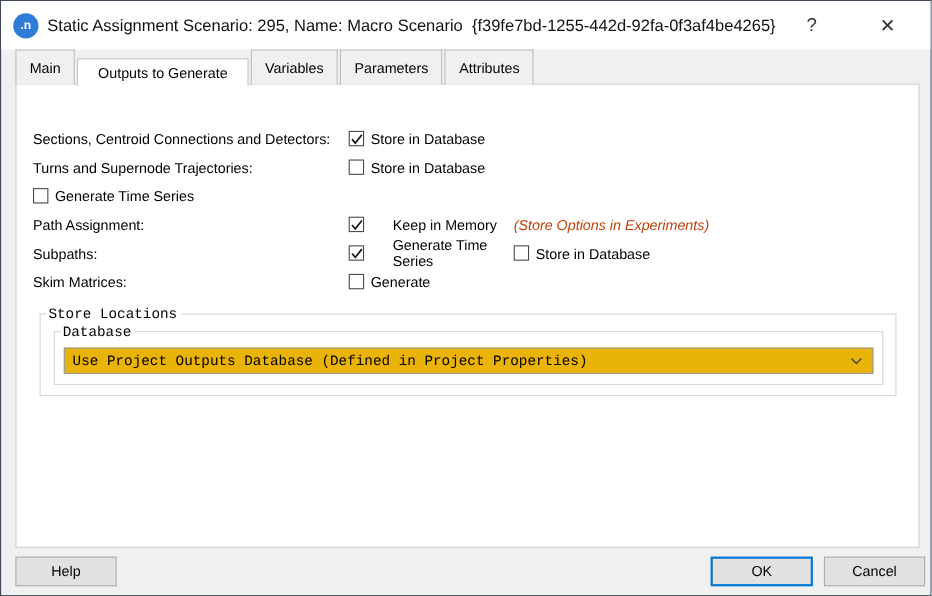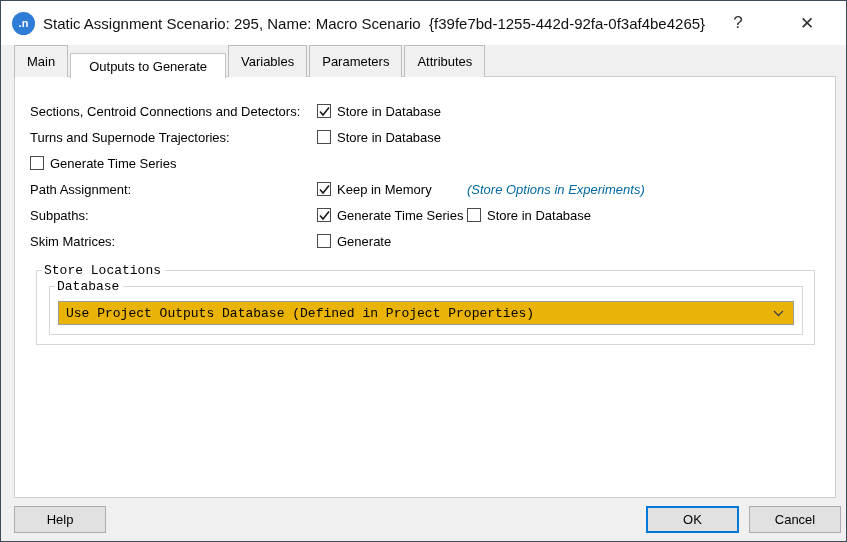--- a/index.html
+++ b/index.html
@@ -38,33 +38,33 @@
   }
   .tab.active {
     background:#ffffff; height:25px; padding:0 18px;
     position:relative; margin-bottom:-1px; border-color:#c3c3c3;
   }
   
   .panel {
     position:absolute; left:13px; top:75px; width:822px; height:422px;
     background:#ffffff; border:1px solid #cccccc; z-index:1;
   }
-  .rows { padding:21px 0 0 15px; }
+  .rows { padding:21px 0 0 15px;margin-top:15px; }
   .row { height:26px; display:flex; align-items:center; font-size:13px; color:#000; }
   .row-label { width:287px; flex:0 0 auto; }
   .check-item { display:flex; align-items:center; }
-  .check-item.w1 { width:150px; flex:0 0 auto; }
+  .check-item.w1 { width:150px; flex:0 0 auto;gap:20px; }
   .checkbox {
     width:14px; height:14px; background:#fff; border:1px solid #4a4a4a;
     display:inline-flex; align-items:center; justify-content:center;
     margin-right:6px; flex:0 0 auto;
   }
   .checkbox svg { display:none; }
   .checkbox.checked svg { display:block; }
-  .note { font-style:italic; font-size:13px; color:#0369a1; }
+  .note { font-style:italic; font-size:13px; color:#c2410c; }
   
   fieldset {
     border:1px solid #d6d6d6; margin-left:21px; margin-top:9px;
     width:779px; padding:0;font-family:Liberation Mono, monospace;
   }
   legend { font-size:13px; color:#000; margin-left:5px; padding:0 4px 0 2px; }
   fieldset.inner {
     margin-left:12px; margin-top:1px; margin-bottom:9px; width:754px;
   }
   .combobox {

